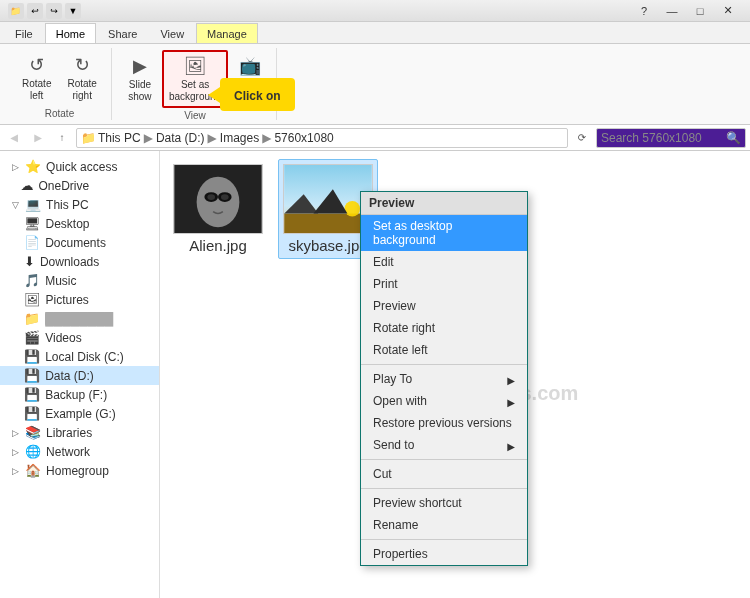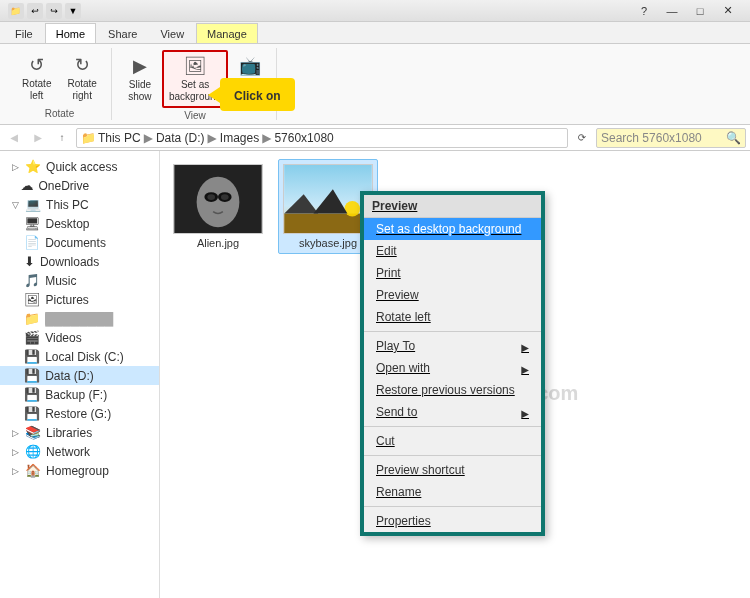--- a/index.html
+++ b/index.html
@@ -148,21 +148,21 @@
     }
     .path-separator { color: #888; margin: 0 1px; }
     .search-box {
       width: 150px;
       height: 20px;
       border: 1px solid #ccc;
       border-radius: 2px;
       display: flex;
       align-items: center;
       padding: 0 4px;
-      background: #fef9c3;
+      background: #4c1d95;
       font-size: 11px;
       color: #888;
       gap: 3px;
     }
 
     
     .main-content {
       display: flex;
       height: calc(598px - 22px - 44px - 26px - 22px);
     }
@@ -216,46 +216,45 @@
     .file-thumb {
       width: 90px;
       height: 70px;
       border: 1px solid #ccc;
       overflow: hidden;
       display: flex;
       align-items: center;
       justify-content: center;
     }
     .file-thumb svg { width: 100%; height: 100%; }
-    .file-name { font-size: 11px; color: #333; text-align: center; }
+    .file-name { font-size: 15px; color: #333; text-align: center; }
 
     
     .watermark {
       position: absolute;
       top: 50%;
       left: 50%;
       transform: translate(-20%, -50%);
       font-size: 20px;
       color: rgba(180,180,180,0.5);
       font-weight: bold;
       pointer-events: none;
       white-space: nowrap;
     }
 
     
     .context-menu {
       position: absolute;
       top: 40px;
       left: 200px;
-      width: 185px;
+      width: 168px;
       background: #f0f0f0;
-      border: 4px solid #0f766e;
+      border: 1px solid #0f766e;
       box-shadow: 3px 3px 8px rgba(0,0,0,0.25);
       z-index: 100;
-      text-decoration: underline;
     }
     .ctx-header {
       background: #e0e0e0;
       padding: 4px 8px;
       font-weight: bold;
       font-size: 12px;
       color: #333;
       border-bottom: 1px solid #ccc;
     }
     .ctx-item {
@@ -409,21 +408,21 @@
     <div class="sidebar-item indent1 selected">
       <span class="sidebar-icon">💾</span>
       <span>Data (D:)</span>
     </div>
     <div class="sidebar-item indent1">
       <span class="sidebar-icon">💾</span>
       <span>Backup (F:)</span>
     </div>
     <div class="sidebar-item indent1">
       <span class="sidebar-icon">💾</span>
-      <span>Restore (G:)</span>
+      <span>Example (G:)</span>
     </div>
     <div class="sidebar-item">
       <span class="expand-arrow">▷</span>
       <span class="sidebar-icon">📚</span>
       <span>Libraries</span>
     </div>
     <div class="sidebar-item">
       <span class="expand-arrow">▷</span>
       <span class="sidebar-icon">🌐</span>
       <span>Network</span>
@@ -486,20 +485,23 @@
       <div class="ctx-item">
         <span>Edit</span>
       </div>
       <div class="ctx-item">
         <span>Print</span>
       </div>
       <div class="ctx-item">
         <span>Preview</span>
       </div>
       <div class="ctx-item">
+        <span>Rotate right</span>
+      </div>
+      <div class="ctx-item">
         <span>Rotate left</span>
       </div>
       <div class="ctx-separator"></div>
       <div class="ctx-item">
         <span>Play To</span>
         <span class="ctx-submenu-arrow">▶</span>
       </div>
       <div class="ctx-item">
         <span>Open with</span>
         <span class="ctx-submenu-arrow">▶</span>

